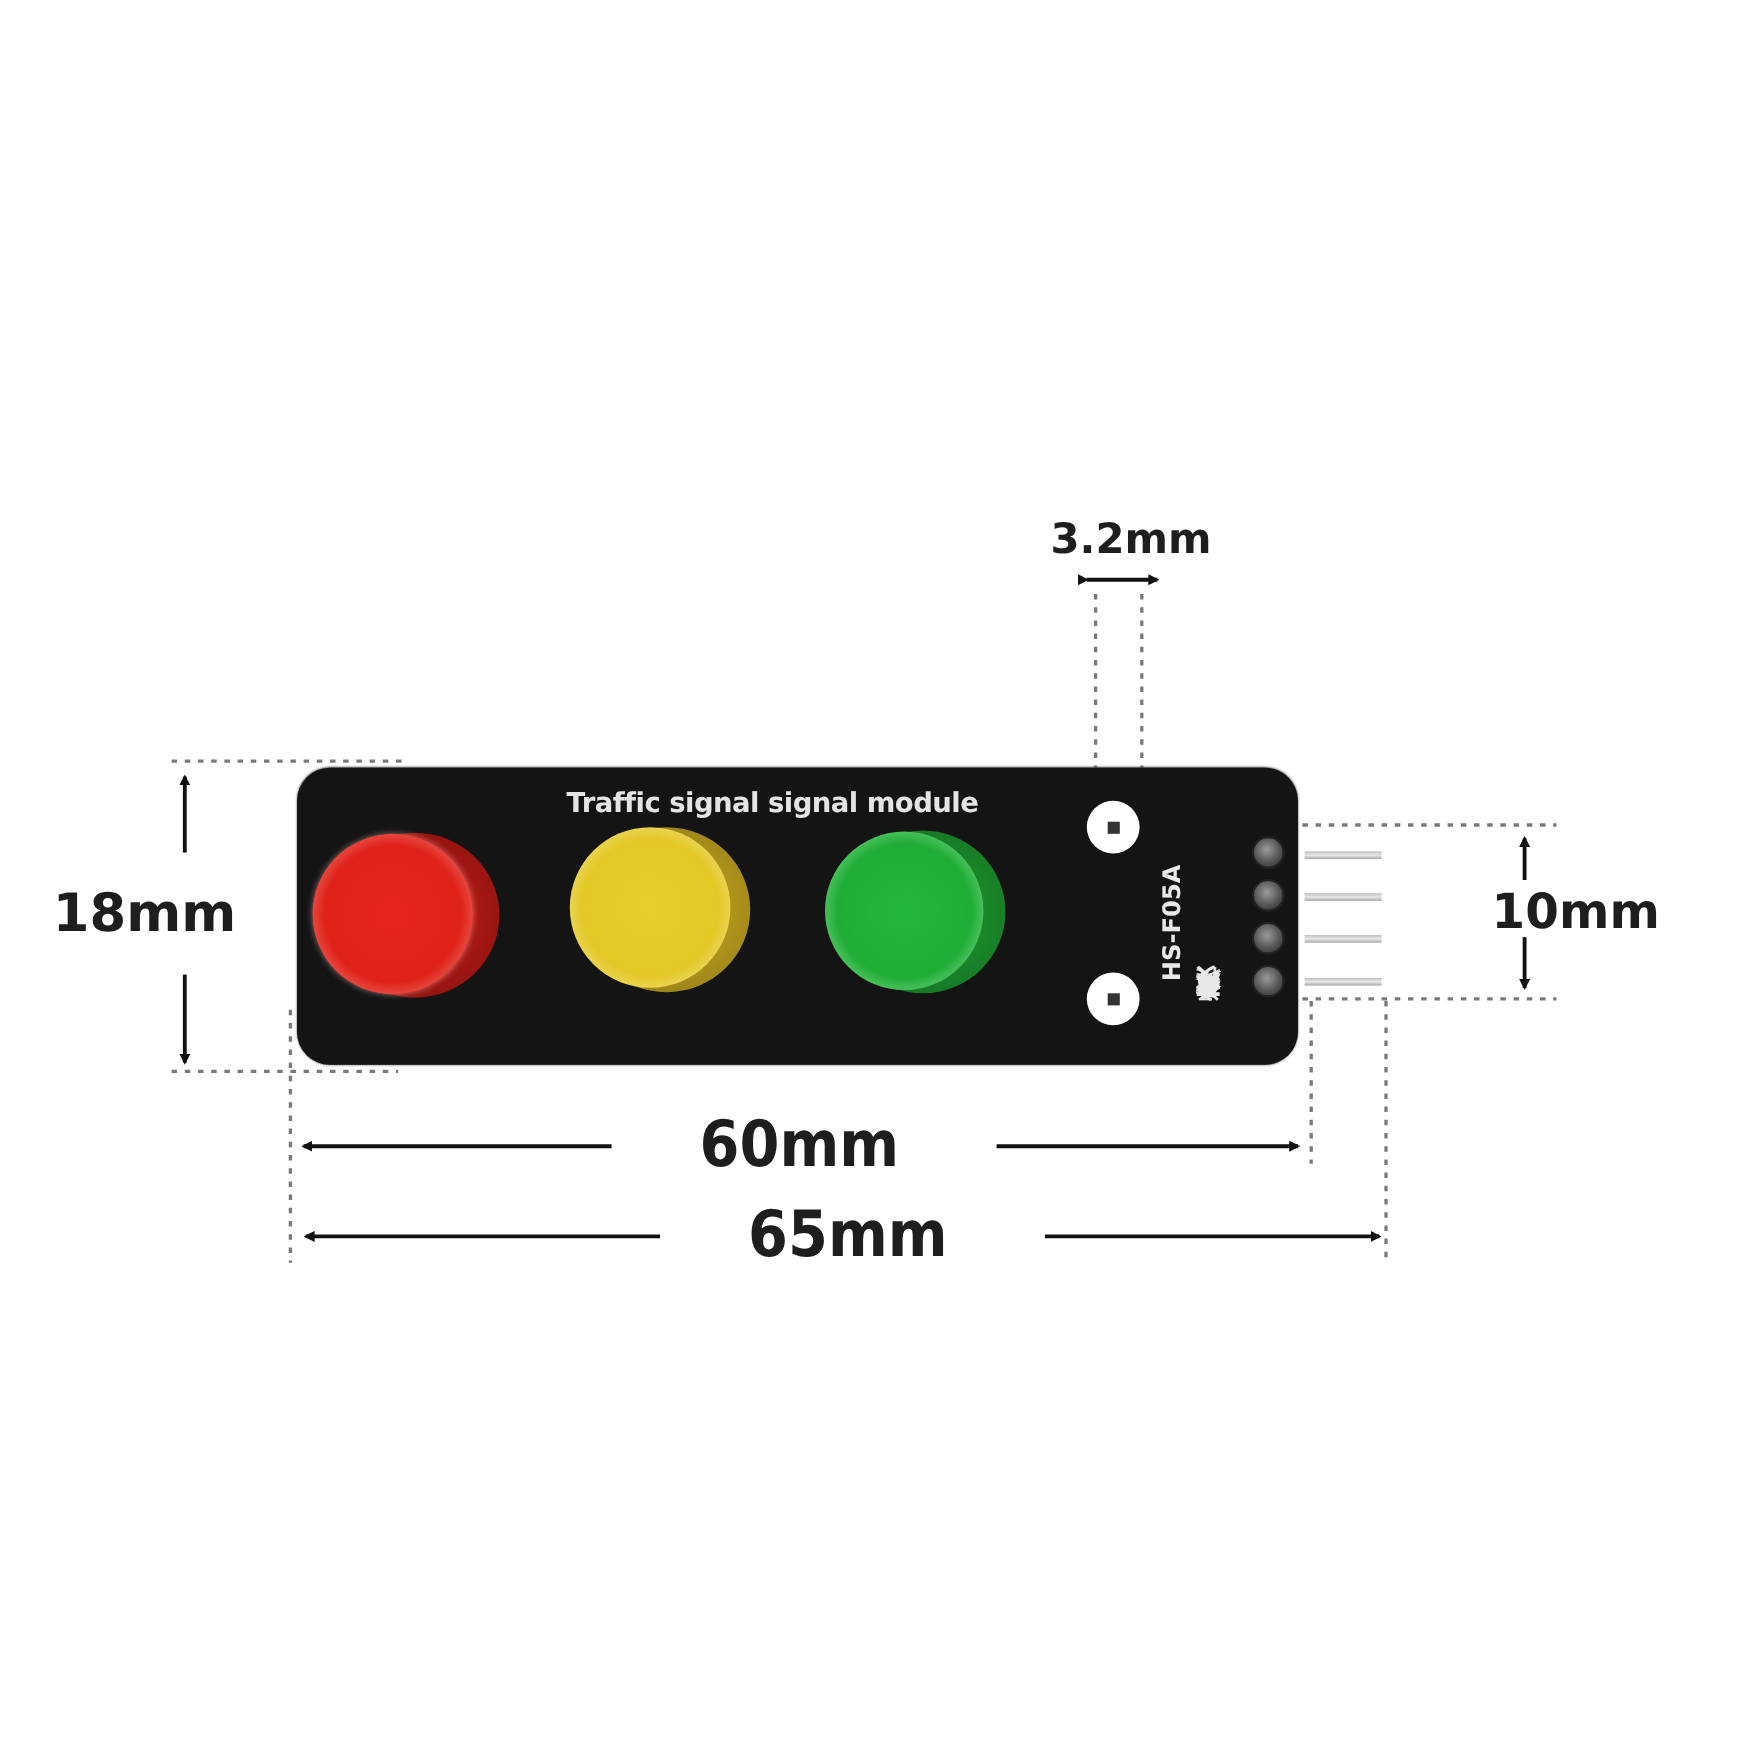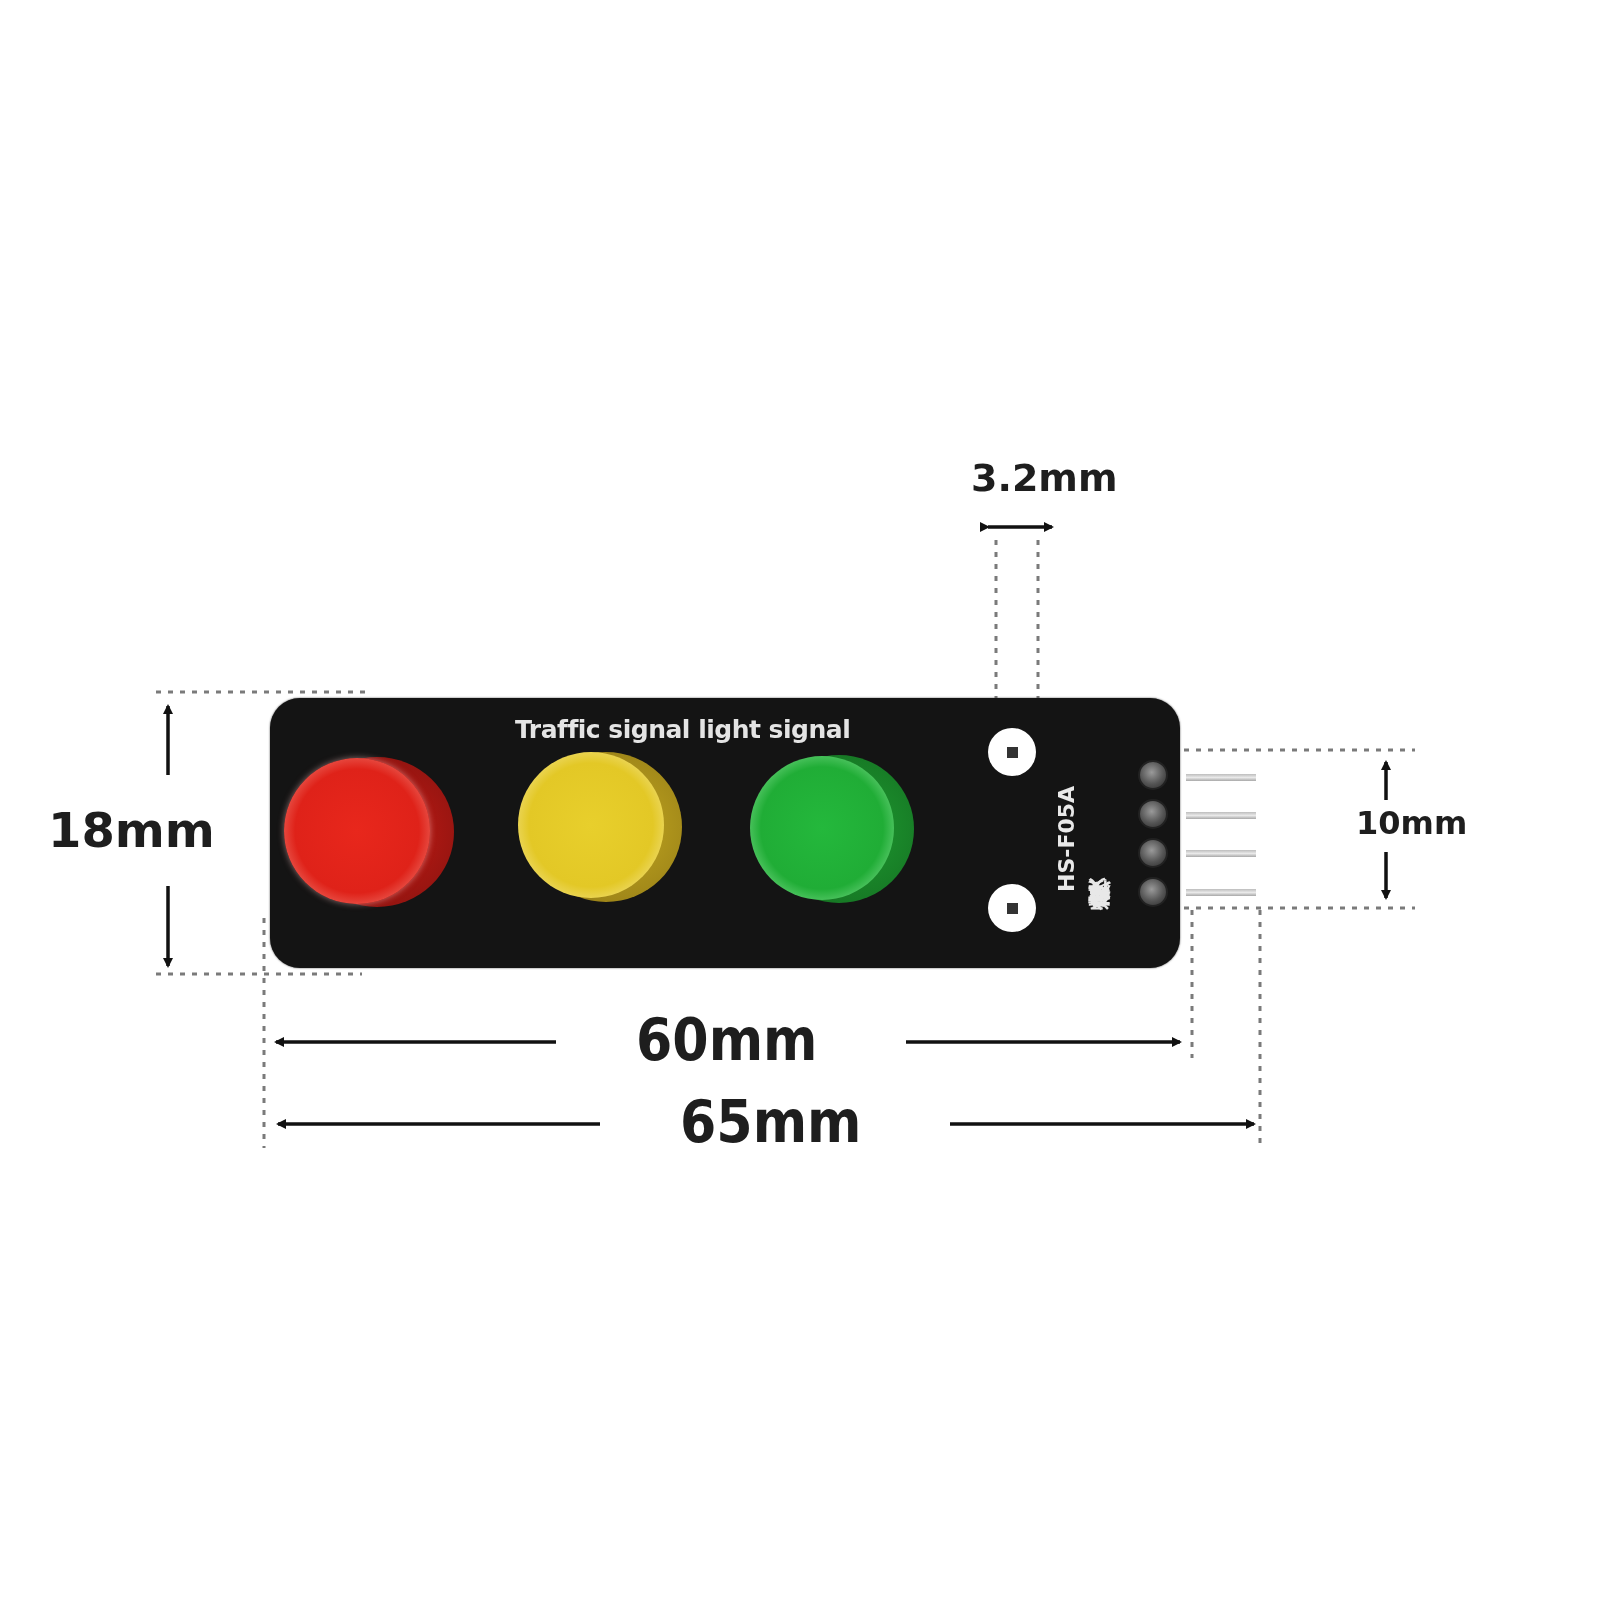--- a/index.html
+++ b/index.html
@@ -62,33 +62,33 @@
     <line x1="1386" y1="852" x2="1386" y2="898" marker-end="url(#ah)"></line>
 
     <line x1="556" y1="1042" x2="276" y2="1042" marker-end="url(#ah)"></line>
     <line x1="906" y1="1042" x2="1180" y2="1042" marker-end="url(#ah)"></line>
 
     <line x1="600" y1="1124" x2="278" y2="1124" marker-end="url(#ah)"></line>
     <line x1="950" y1="1124" x2="1254" y2="1124" marker-end="url(#ah)"></line>
   </g>
 </svg>
 
-<div class="dim-label" style="left:955px; top:456px; font-size:38px;margin-left:16px;">3.2mm</div>
+<div class="dim-label" style="left:955px; top:468px; font-size:38px;">3.2mm</div>
 <div class="dim-label" style="left:48px; top:802px; font-size:48px;">18mm</div>
-<div class="dim-label" style="left:1356px; top:804px; font-size:32px;">10mm</div>
+<div class="dim-label" style="left:1356px; top:804px; font-size:44px;">10mm</div>
 <div class="dim-label" style="left:636px; top:1006px; font-size:58px; transform:scaleX(0.9); transform-origin:left;">60mm</div>
 <div class="dim-label" style="left:680px; top:1088px; font-size:58px; transform:scaleX(0.9); transform-origin:left;">65mm</div>
 
 <div class="pin" style="left:1186px; top:774px; width:70px;"></div>
 <div class="pin" style="left:1186px; top:812px; width:70px;"></div>
 <div class="pin" style="left:1186px; top:850px; width:70px;"></div>
 <div class="pin" style="left:1186px; top:889px; width:70px;"></div>
 
 <div class="board"></div>
-<div class="board-title">Traffic signal light signal</div>
+<div class="board-title">Traffic signal signal module</div>
 
 <div class="led" style="left:300px; top:757px; width:154px; height:150px; background:radial-gradient(circle at 60% 50%, #c11a14 0%, #8e1410 70%, #5a0c0a 100%);"></div>
 <div class="led-body" style="left:284px; top:758px; width:146px; height:146px; background:radial-gradient(circle at 50% 50%, #e8271c 0%, #df2219 60%, #f07a70 86%, #fde8e6 96%); box-shadow:0 0 6px rgba(255,200,200,0.5);"></div>
 
 <div class="led" style="left:530px; top:752px; width:152px; height:150px; background:radial-gradient(circle at 60% 50%, #c2a720 0%, #9c8318 70%, #5c4d0d 100%);"></div>
 <div class="led-body" style="left:518px; top:752px; width:146px; height:146px; background:radial-gradient(circle at 50% 50%, #e8cf2c 0%, #e3c826 60%, #f3e38a 86%, #fffbe6 96%);"></div>
 
 <div class="led" style="left:764px; top:755px; width:150px; height:148px; background:radial-gradient(circle at 60% 50%, #1e9a30 0%, #167624 70%, #0c4414 100%);"></div>
 <div class="led-body" style="left:750px; top:756px; width:144px; height:144px; background:radial-gradient(circle at 50% 50%, #24b83c 0%, #20ad36 60%, #7ddb8c 86%, #e5fbe8 96%);"></div>
 

